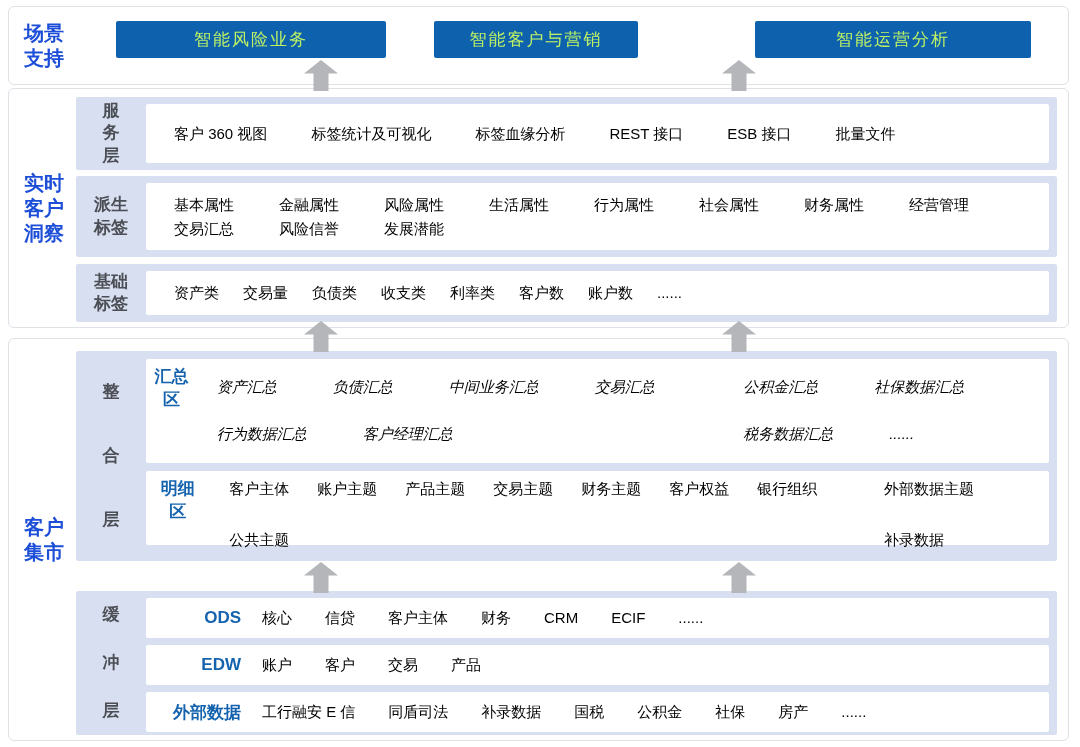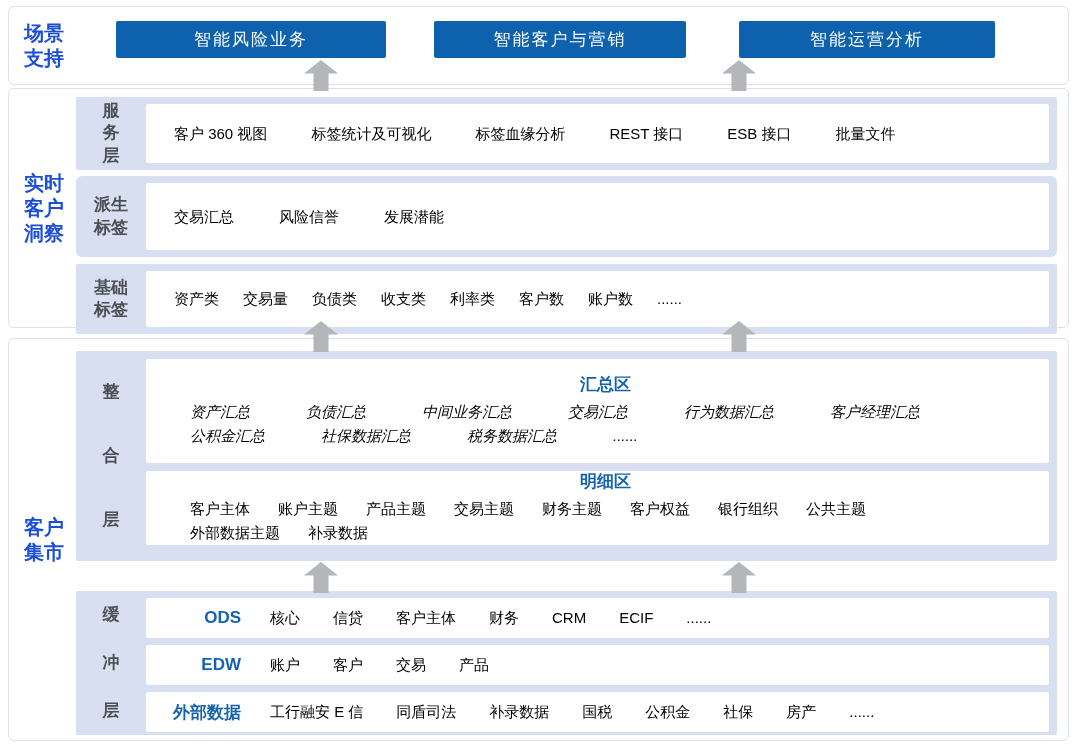--- a/index.html
+++ b/index.html
@@ -18,27 +18,27 @@
 
   .section-label{
     position:absolute;left:15px;top:50%;transform:translateY(-50%);
     font-size:20px;font-weight:bold;color:#1d4ed8;line-height:1.25;
   }
   .section-label .line{display:block;}
 
   
   .scn-btn{
     position:absolute;top:14px;height:37px;border:none;border-radius:2px;
-    background:#0e62ad;color:#ffffff;font-size:17px;letter-spacing:2px;
+    background:#0e62ad;color:#bef264;font-size:17px;letter-spacing:2px;
     font-family:inherit;display:flex;align-items:center;justify-content:center;
     cursor:pointer;
   }
   #scn-btn-0{left:107px;width:270px;}
-  #scn-btn-1{left:425px;width:252px;}
-  #scn-btn-2{left:730px;width:256px;}
+  #scn-btn-1{left:425px;width:204px;}
+  #scn-btn-2{left:746px;width:276px;}
 
   
   .band{
     position:absolute;left:67px;right:11px;background:#d8dff0;border-radius:2px;
     display:flex;align-items:stretch;box-sizing:border-box;
   }
   .layer-label{
     flex:0 0 70px;display:flex;flex-direction:column;align-items:center;
     justify-content:center;font-size:17px;font-weight:bold;color:#4b4e54;
     line-height:1.3;text-align:center;
@@ -50,51 +50,51 @@
     padding-left:28px;box-sizing:border-box;
   }
   .chip-row{
     display:flex;flex-wrap:wrap;align-items:center;
     font-size:15px;color:#000000;line-height:1.55;
   }
   .chip-row .item{white-space:nowrap;}
 
   
   #band-service{top:8px;height:73px;}
-  #band-derived{top:87px;height:81px;border-radius:6px;}
-  #band-basic{top:175px;height:70px;}
+  #band-derived{top:87px;height:81px;}
+  #band-basic{top:175px;height:58px;}
   #band-service .chip-row{column-gap:44px;}
   #band-derived .chip-row{column-gap:45px;row-gap:4px;}
   #band-basic .chip-row{column-gap:24px;}
 
   
   #band-integration{top:12px;height:210px;}
   #band-integration .layer-label{gap:42px;}
   .int-col{flex:1;display:flex;flex-direction:column;margin:8px 8px 4px 0;}
   .area-box{
-    background:#fff;border-radius:2px;display:flex;flex-direction:column;
-    justify-content:center;padding:6px 0 8px 16px;box-sizing:border-box;
+    background:#fff;border-radius:2px;display:flex;flex-direction:row;
+    justify-content:center;padding:6px 0 8px 8px;box-sizing:border-box;
   }
   #summary-box{height:104px;margin-bottom:8px;}
   #detail-box{height:74px;}
   .area-title{
     text-align:center;font-size:17px;font-weight:bold;color:#1563ae;
     margin-bottom:4px;
   }
   .area-box .chip-row{padding-left:28px;}
   #summary-box .chip-row{column-gap:56px;row-gap:4px;font-style:italic;}
   #detail-box .chip-row{column-gap:48px;row-gap:4px;gap:28px;}
 
   
   #band-buffer{top:252px;height:144px;}
   #band-buffer .layer-label{gap:26px;}
   .buffer-col{flex:1;display:flex;flex-direction:column;margin-right:8px;}
   .buffer-row{
     background:#fff;border-radius:2px;height:40px;margin-top:7px;
-    display:flex;align-items:center;padding-left:20px;box-sizing:border-box;gap:8px;
+    display:flex;align-items:center;padding-left:20px;box-sizing:border-box;
   }
   .buffer-title{
     width:75px;text-align:right;font-size:17px;font-weight:bold;color:#1563ae;
     white-space:nowrap;flex:0 0 75px;
   }
   .buffer-row .chip-row{margin-left:21px;column-gap:33px;}
 
   
   .up-arrow{position:absolute;width:34px;height:31px;z-index:5;}
   .up-arrow svg{display:block;width:34px;height:31px;}
@@ -136,20 +136,30 @@
         </div>
     </div>
   </div>
 
   <div class="band" id="band-derived">
     <div class="layer-label">
         <span class="line">派生</span>
         <span class="line">标签</span>
       </div>
     <div class="white-box">
+      <div class="chip-row">
+          <span class="item">基本属性</span>
+          <span class="item">金融属性</span>
+          <span class="item">风险属性</span>
+          <span class="item">生活属性</span>
+          <span class="item">行为属性</span>
+          <span class="item">社会属性</span>
+          <span class="item">财务属性</span>
+          <span class="item">经营管理</span>
+        </div>
       <div class="chip-row">
           <span class="item">交易汇总</span>
           <span class="item">风险信誉</span>
           <span class="item">发展潜能</span>
         </div>
     </div>
   </div>
 
   <div class="band" id="band-basic">
     <div class="layer-label">

